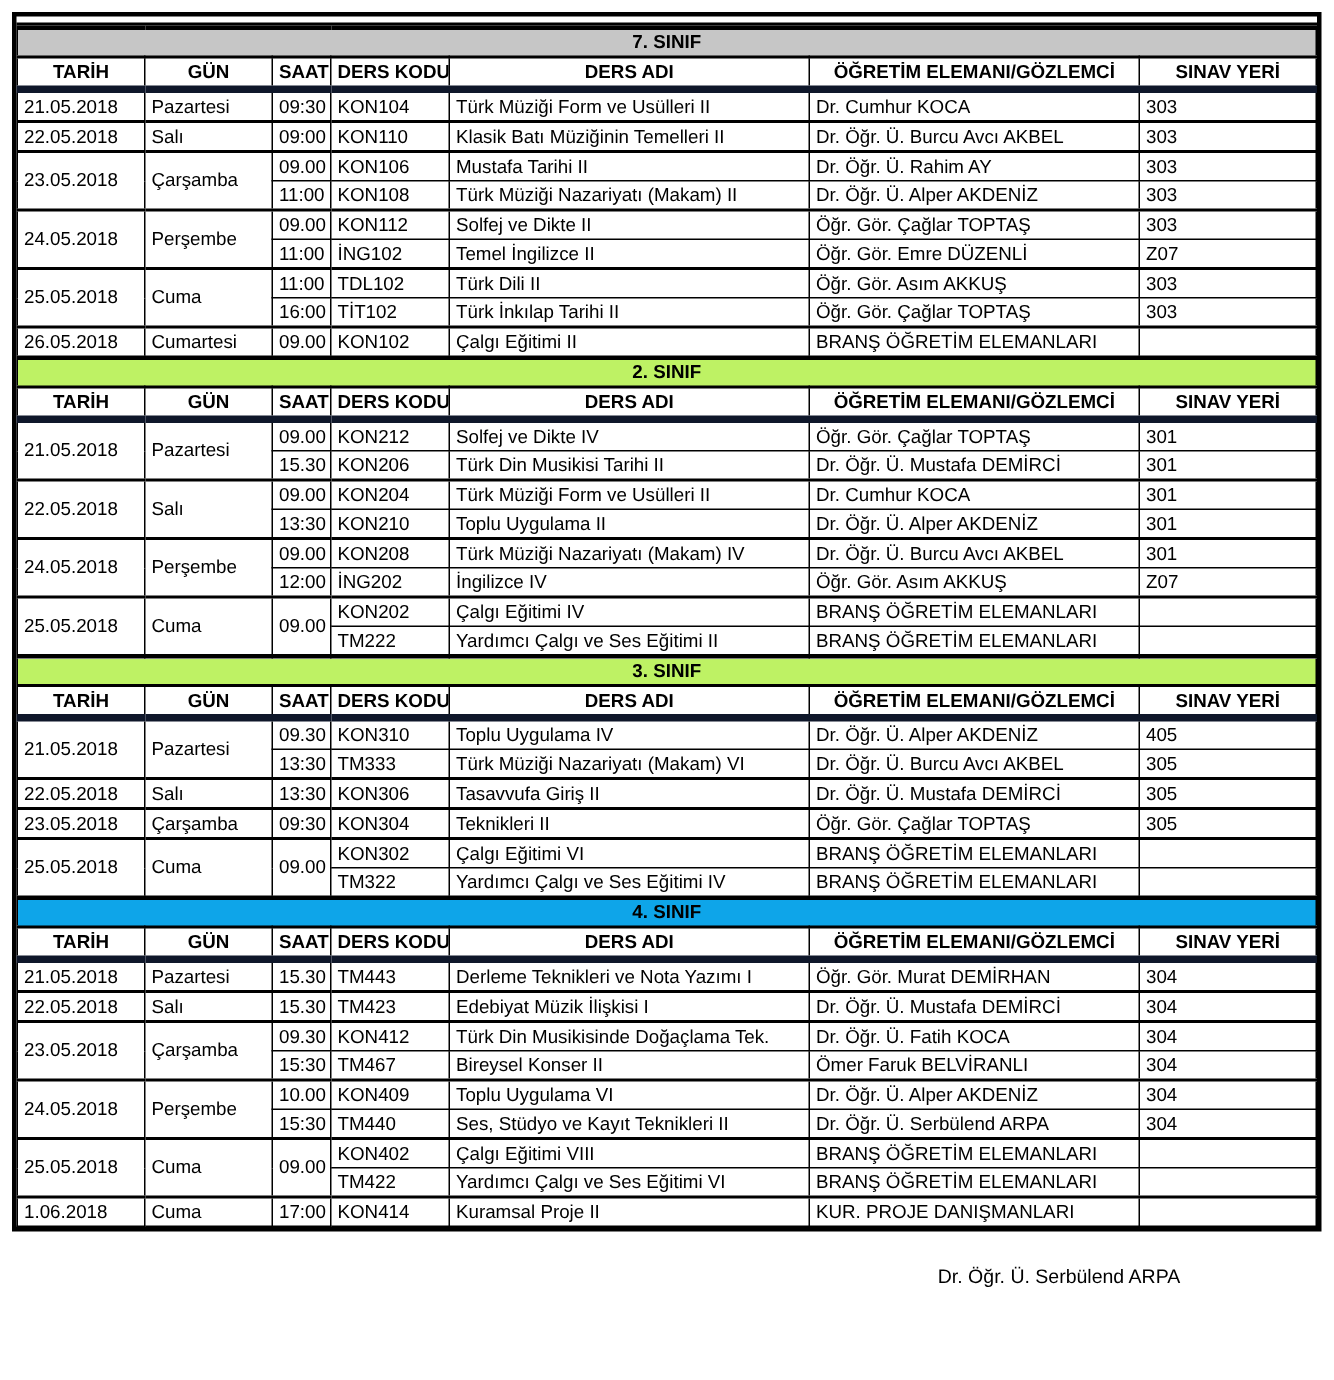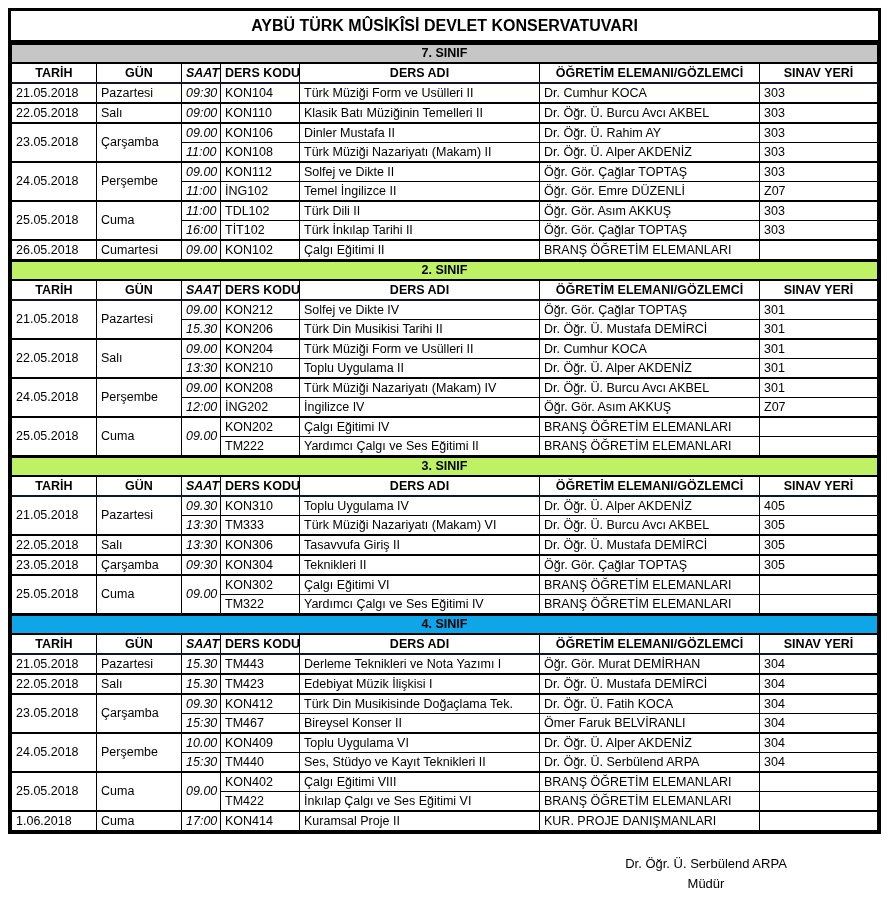--- a/index.html
+++ b/index.html
@@ -43,47 +43,46 @@
     font-size: 12.5px;
     line-height: 15px;
     overflow: hidden;
     white-space: nowrap;
     text-align: left;
     vertical-align: middle;
   }
   table.exam th {
     font-weight: bold;
     text-align: center;
-    border-bottom: 2px solid #0f172a;
+    border-bottom: 5px solid #0f172a;
   }
   tr.band td {
     font-weight: bold;
     text-align: center;
     border-top: 3px solid #000;
     border-bottom: 2px solid #000;
     height: 17px;
   }
   tr.g-start td { border-top-width: 2px; }
-  td.c-time, th.c-time { border-left-width: 2px; font-style: italic; }
+  td.c-time, th.c-time { border-left-width: 2px; }
   td.c-room { text-align: center; }
   .footer {
     width: 300px;
     margin: 20px 0 0 548px;
     text-align: center;
     font-size: 13px;
     line-height: 20px;
   }
 </style>
 </head>
 <body>
 
 <div class="page">
   <div class="doc">
     <div class="title-block">
-      <div>AYBÜ TÜRK MÛSİKÎSİ DEVLET KONSERVATUVARI</div>
     </div>
     <table class="exam">
       <colgroup>
         <col style="width:85px">
         <col style="width:85px">
         <col style="width:39px">
         <col style="width:79px">
         <col style="width:240px">
         <col style="width:220px">
         <col>
@@ -117,21 +116,21 @@
             <td class="c-code">KON110</td>
             <td class="c-course">Klasik Batı Müziğinin Temelleri II</td>
             <td class="c-instr">Dr. Öğr. Ü. Burcu Avcı AKBEL</td>
             <td class="c-room">303</td>
           </tr>
           <tr class="g-start">
             <td class="c-date" rowspan="2">23.05.2018</td>
             <td class="c-day" rowspan="2">Çarşamba</td>
             <td class="c-time">09.00</td>
             <td class="c-code">KON106</td>
-            <td class="c-course">Dinler Mustafa II</td>
+            <td class="c-course">Mustafa Tarihi II</td>
             <td class="c-instr">Dr. Öğr. Ü. Rahim AY</td>
             <td class="c-room">303</td>
           </tr>
           <tr>
             <td class="c-time">11:00</td>
             <td class="c-code">KON108</td>
             <td class="c-course">Türk Müziği Nazariyatı (Makam) II</td>
             <td class="c-instr">Dr. Öğr. Ü. Alper AKDENİZ</td>
             <td class="c-room">303</td>
           </tr>
@@ -378,33 +377,32 @@
             <td class="c-date" rowspan="2">25.05.2018</td>
             <td class="c-day" rowspan="2">Cuma</td>
             <td class="c-time" rowspan="2">09.00</td>
             <td class="c-code">KON402</td>
             <td class="c-course">Çalgı Eğitimi VIII</td>
             <td class="c-instr">BRANŞ ÖĞRETİM ELEMANLARI</td>
             <td class="c-room"></td>
           </tr>
           <tr>
             <td class="c-code">TM422</td>
-            <td class="c-course">İnkılap Çalgı ve Ses Eğitimi VI</td>
+            <td class="c-course">Yardımcı Çalgı ve Ses Eğitimi VI</td>
             <td class="c-instr">BRANŞ ÖĞRETİM ELEMANLARI</td>
             <td class="c-room"></td>
           </tr>
           <tr class="g-start">
             <td class="c-date" rowspan="1">1.06.2018</td>
             <td class="c-day" rowspan="1">Cuma</td>
             <td class="c-time">17:00</td>
             <td class="c-code">KON414</td>
             <td class="c-course">Kuramsal Proje II</td>
             <td class="c-instr">KUR. PROJE DANIŞMANLARI</td>
             <td class="c-room"></td>
           </tr>
         </tbody>
     </table>
   </div>
   <div class="footer">
     <div>Dr. Öğr. Ü. Serbülend ARPA</div>
-    <div>Müdür</div>
   </div>
 </div>
 
 </body></html>

